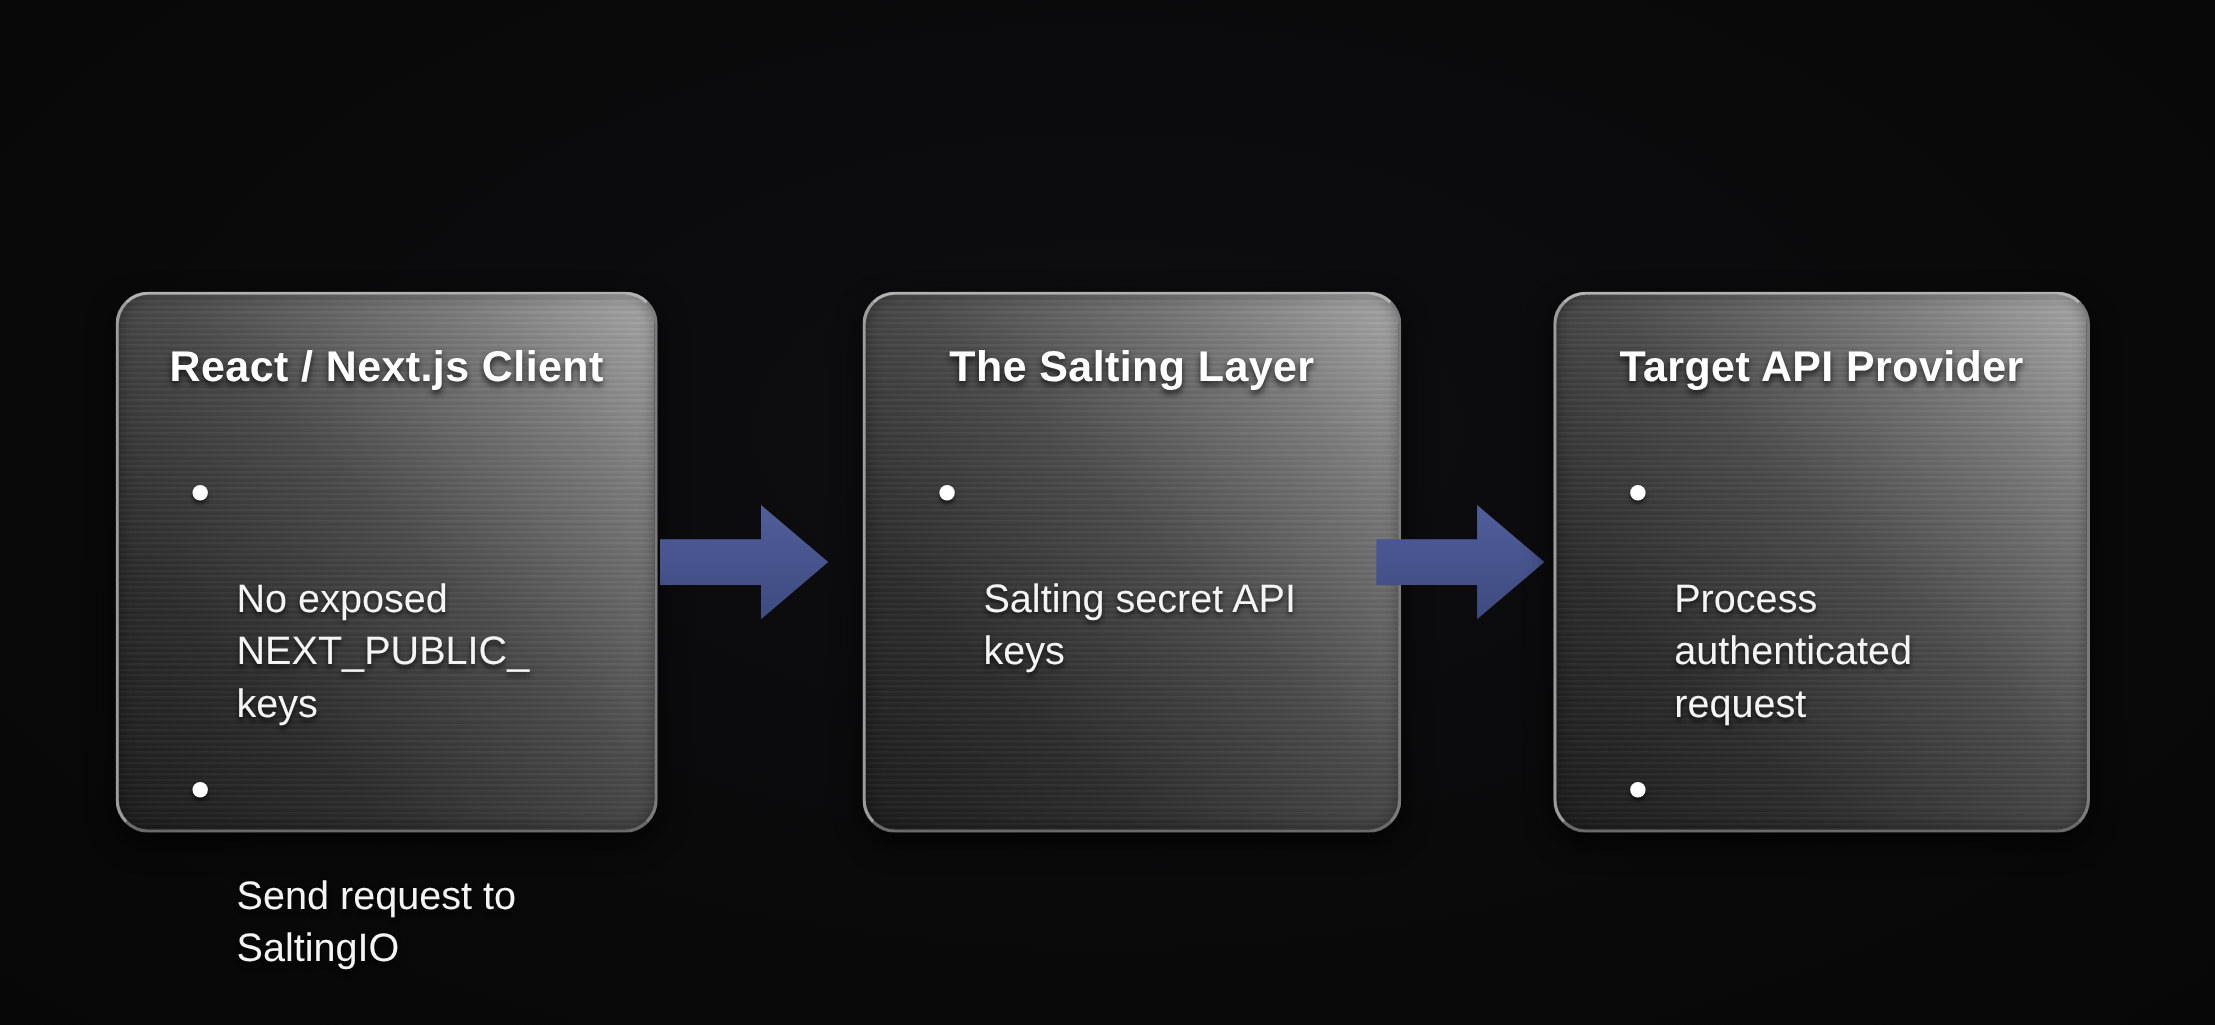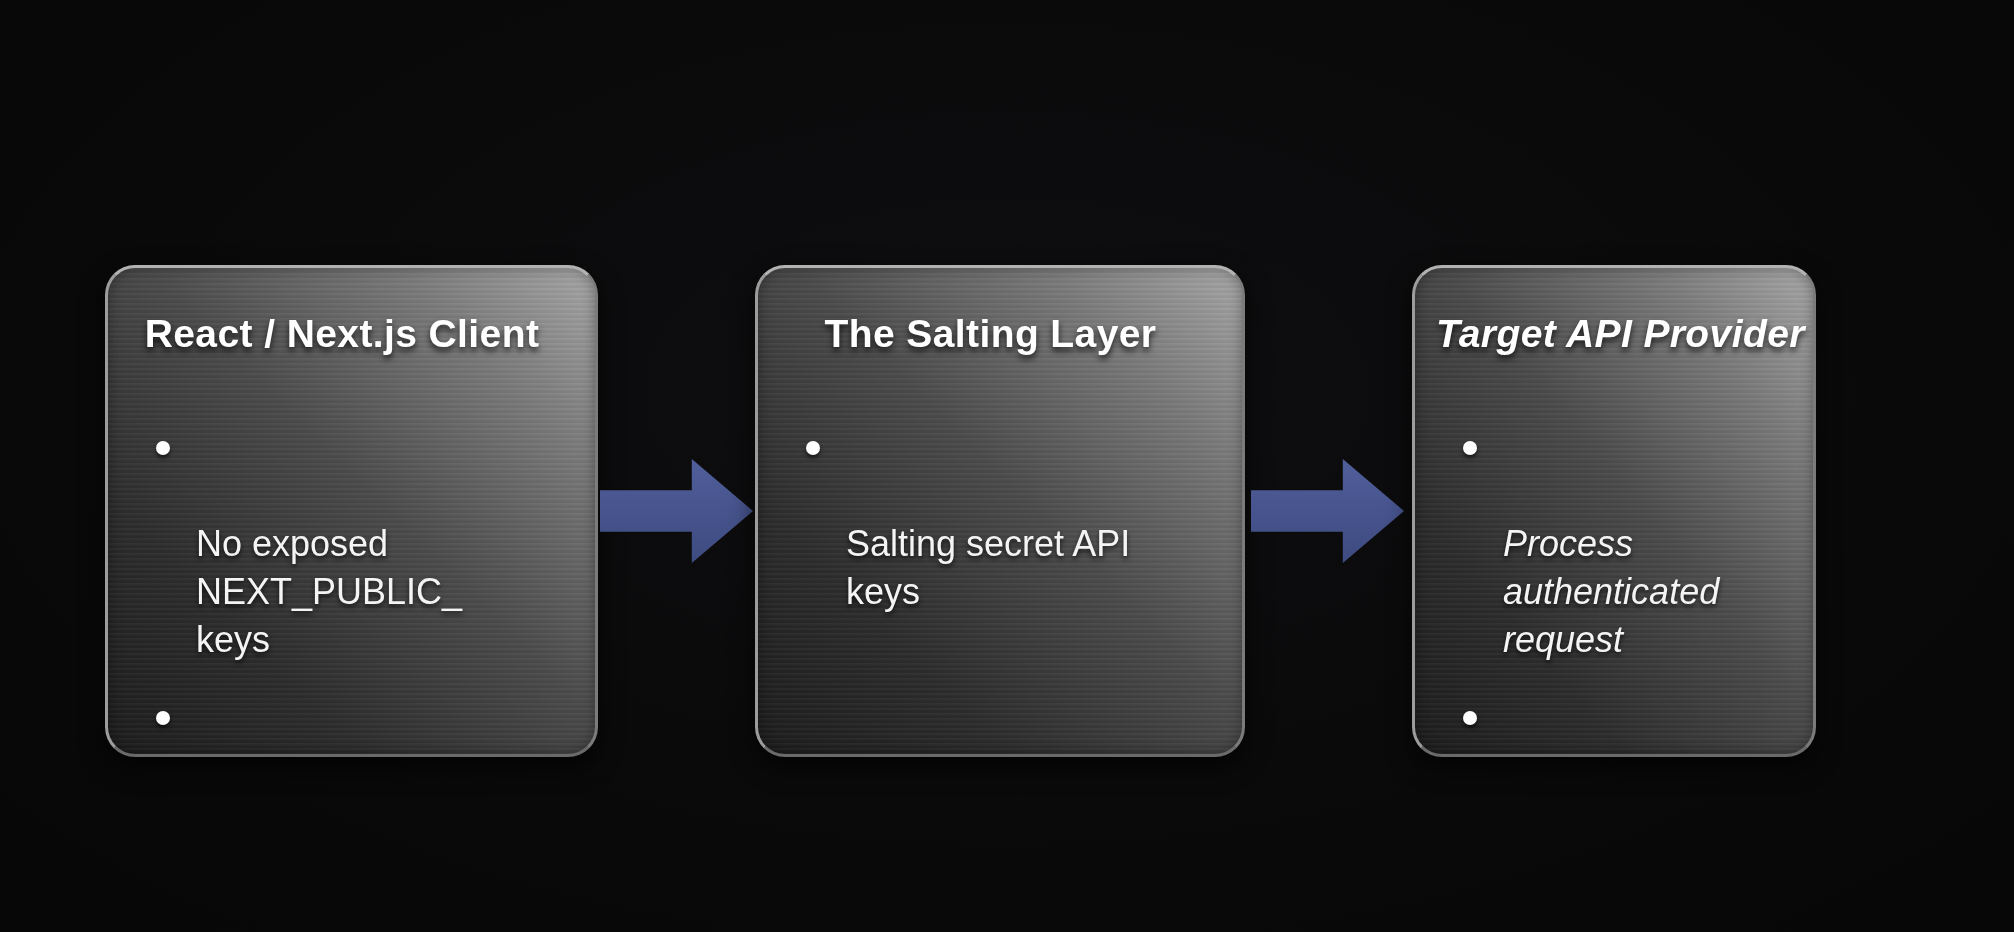--- a/index.html
+++ b/index.html
@@ -20,34 +20,34 @@
 
   
   .box {
     position: absolute;
     top: 265px;
     height: 492px;
     box-sizing: border-box;
     border-radius: 30px;
     border: 3px solid;
     border-color: #b2b2b2 #7b7b7b #6a6a6a #9c9c9c;
-    padding: 40px 40px 0 21px;
+    padding: 40px 40px 0 40px;
     background:
       repeating-linear-gradient(180deg,
         rgba(255,255,255,0.035) 0px, rgba(255,255,255,0.035) 1px,
         rgba(0,0,0,0.045) 3px, rgba(0,0,0,0.045) 5px),
       linear-gradient(to top right,
         #1d1d1d 0%, #2d2d2d 26%, #4c4c4c 54%, #7c7c7c 80%, #a9a9a9 100%);
     box-shadow:
       inset 0 0 14px rgba(0,0,0,0.35),
       0 10px 24px rgba(0,0,0,0.65);
   }
   .box-client   { left: 105px;  width: 493px; }
-  .box-salting  { left: 755px;  width: 490px; }
-  .box-provider { left: 1412px; width: 404px; font-style: italic; }
+  .box-salting  { left: 784px;  width: 490px; }
+  .box-provider { left: 1412px; width: 488px; }
 
   .box-title {
     margin: 0 0 64px 0;
     font-size: 39px;
     font-weight: 700;
     line-height: 52px;
     text-align: center;
     white-space: nowrap;
     color: #ffffff;
     letter-spacing: 0.4px;
@@ -103,20 +103,22 @@
     <h2 class="box-title">React / Next.js Client</h2>
     <ul class="bullet-list">
       <li class="bullet-item">
         <span class="bullet-dot"></span>
         <span>No exposed
 NEXT_PUBLIC_
 keys</span>
       </li>
       <li class="bullet-item">
         <span class="bullet-dot"></span>
+        <span>Send request to
+SaltingIO</span>
       </li>
     </ul>
   </div>
 
   <div class="flow-arrow arrow-1"></div>
 
   <div class="box box-salting">
     <h2 class="box-title">The Salting Layer</h2>
     <ul class="bullet-list">
       <li class="bullet-item">

